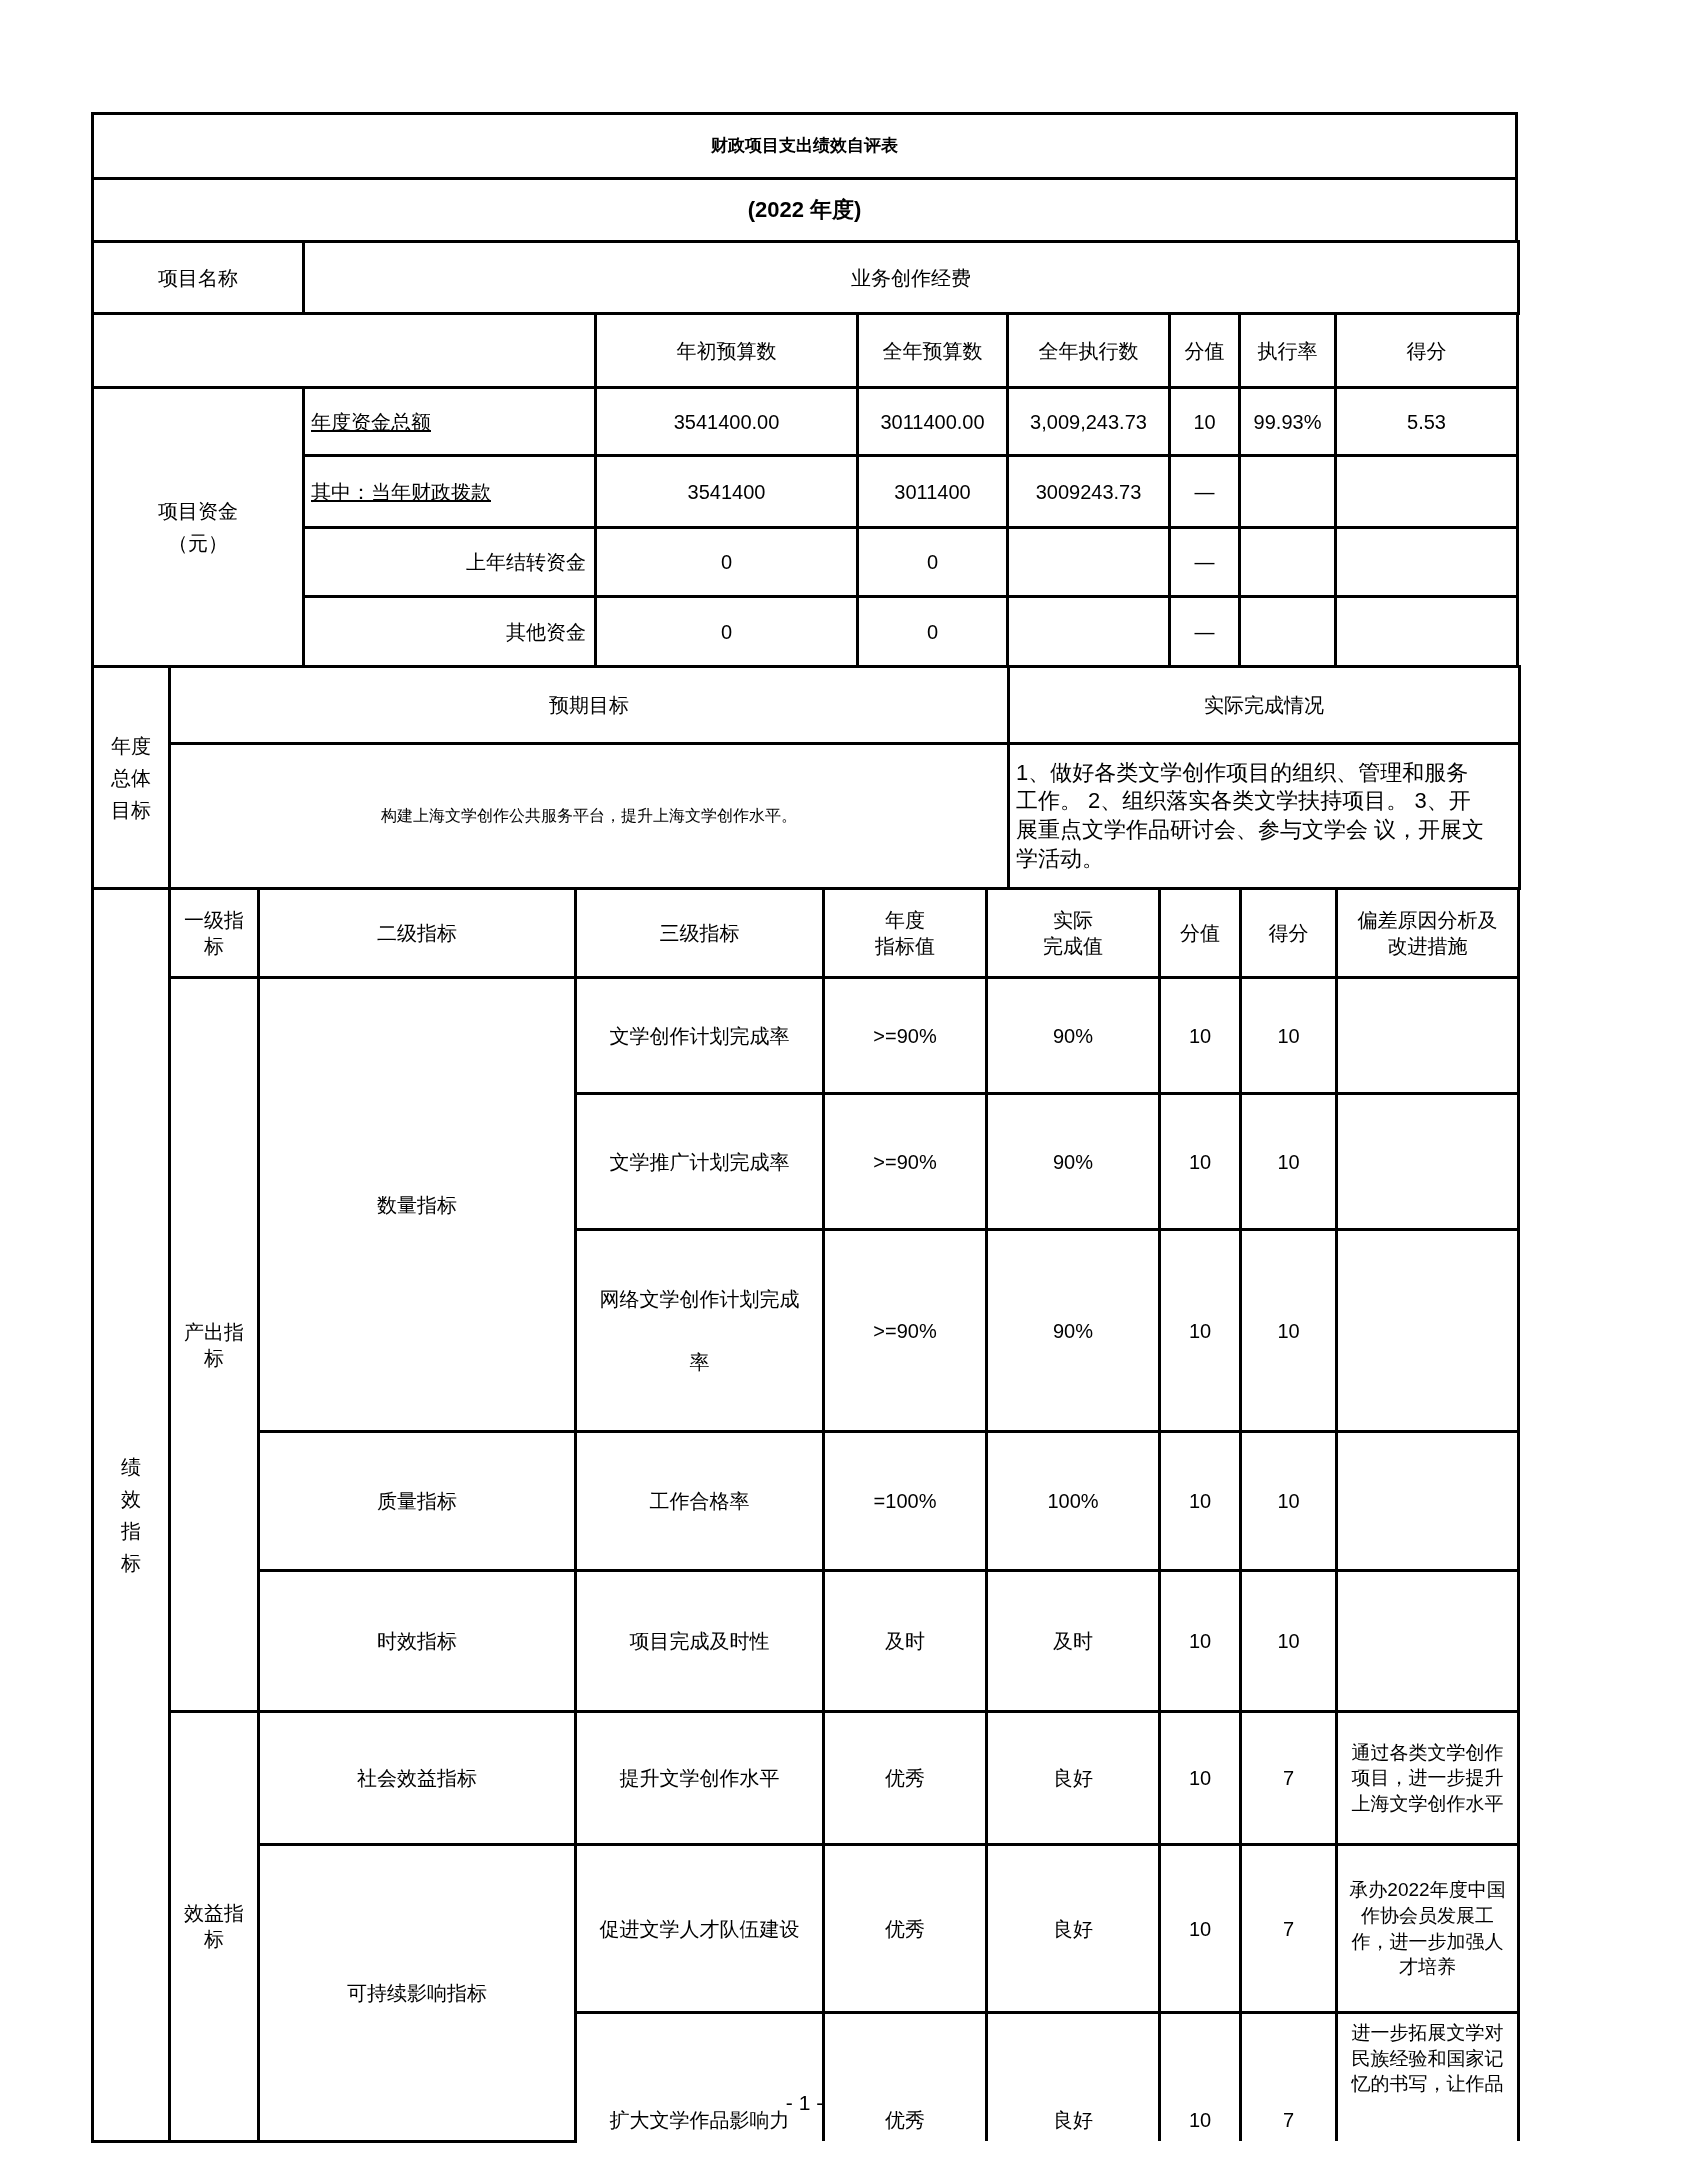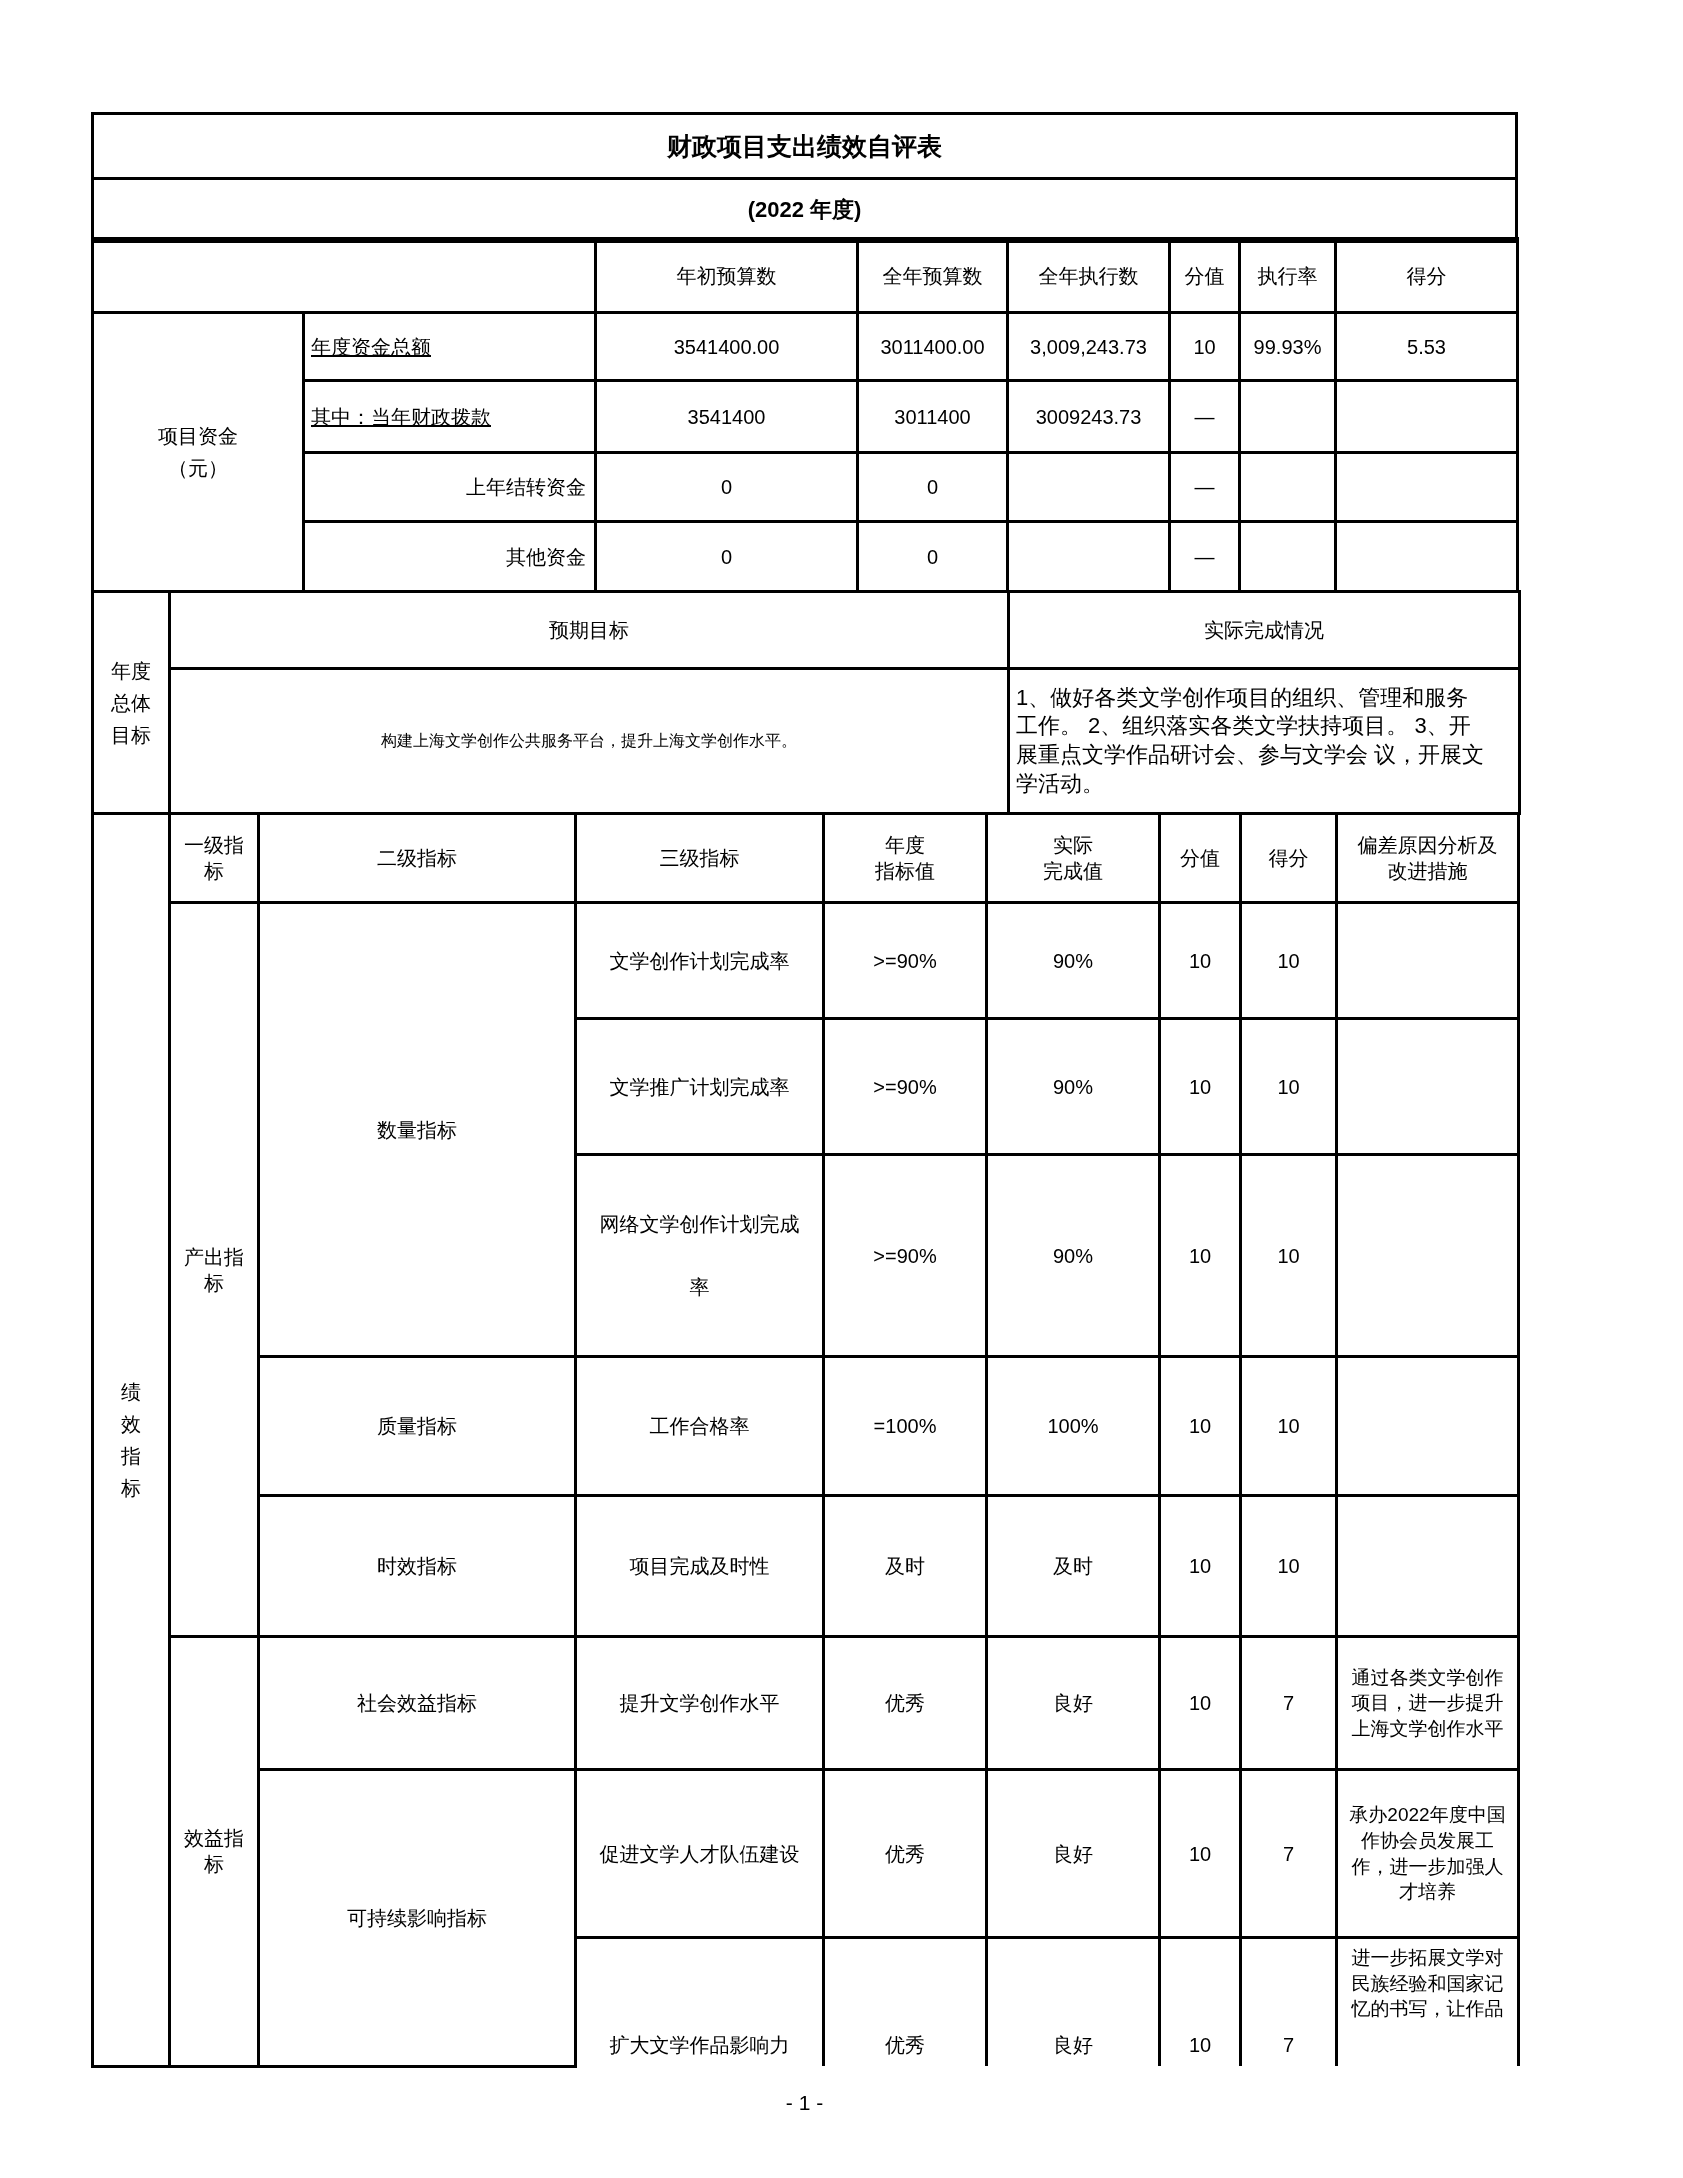--- a/index.html
+++ b/index.html
@@ -4,21 +4,21 @@
 <style>
   html,body{margin:0;padding:0;background:#ffffff;}
   body{width:1683px;height:2178px;position:relative;color:#000;
        font-family:"Liberation Sans","DejaVu Sans",sans-serif;}
   .sheet{position:absolute;left:91px;top:112px;width:1427px;}
   table{border-collapse:collapse;table-layout:fixed;width:1427px;margin-top:-3px;}
   table.first{margin-top:0;}
   td{border:3px solid #000;text-align:center;vertical-align:middle;
      padding:2px 4px;font-size:20px;line-height:1.3;overflow:hidden;
      word-break:break-all;}
-  .title-cell{font-size:25px;font-weight:bold;}
+  .title-cell{font-size:17px;font-weight:bold;}
   .period-cell{font-size:22px;font-weight:bold;margin-left:36px;}
   .preline{white-space:pre-line;}
   .al{text-align:left;padding-left:6px;text-decoration:underline;}
   .ar{text-align:right;padding-right:8px;}
   .goal-expected{font-size:16px;}
   .goal-actual{font-size:22px;text-align:left;vertical-align:middle;
                padding:2px 30px 2px 6px;line-height:1.3;}
   .vlabel{line-height:1.6;}
   .tall{line-height:63px;padding:0 22px;}
   .remark{font-size:19px;line-height:1.35;padding:2px 6px;}
@@ -51,20 +51,24 @@
 
   <table>
     <colgroup>
         <col style="width:211px">
         <col style="width:292px">
         <col style="width:413px">
         <col style="width:162px">
         <col style="width:348px">
       </colgroup>
     <tbody>
+        <tr class="h66">
+      <td>项目名称</td>
+      <td colspan="4">业务创作经费</td>
+    </tr>
   </tbody>
     </table>
 
   <table>
     <colgroup>
         <col style="width:211px">
         <col style="width:292px">
         <col style="width:262px">
         <col style="width:150px">
         <col style="width:162px">

